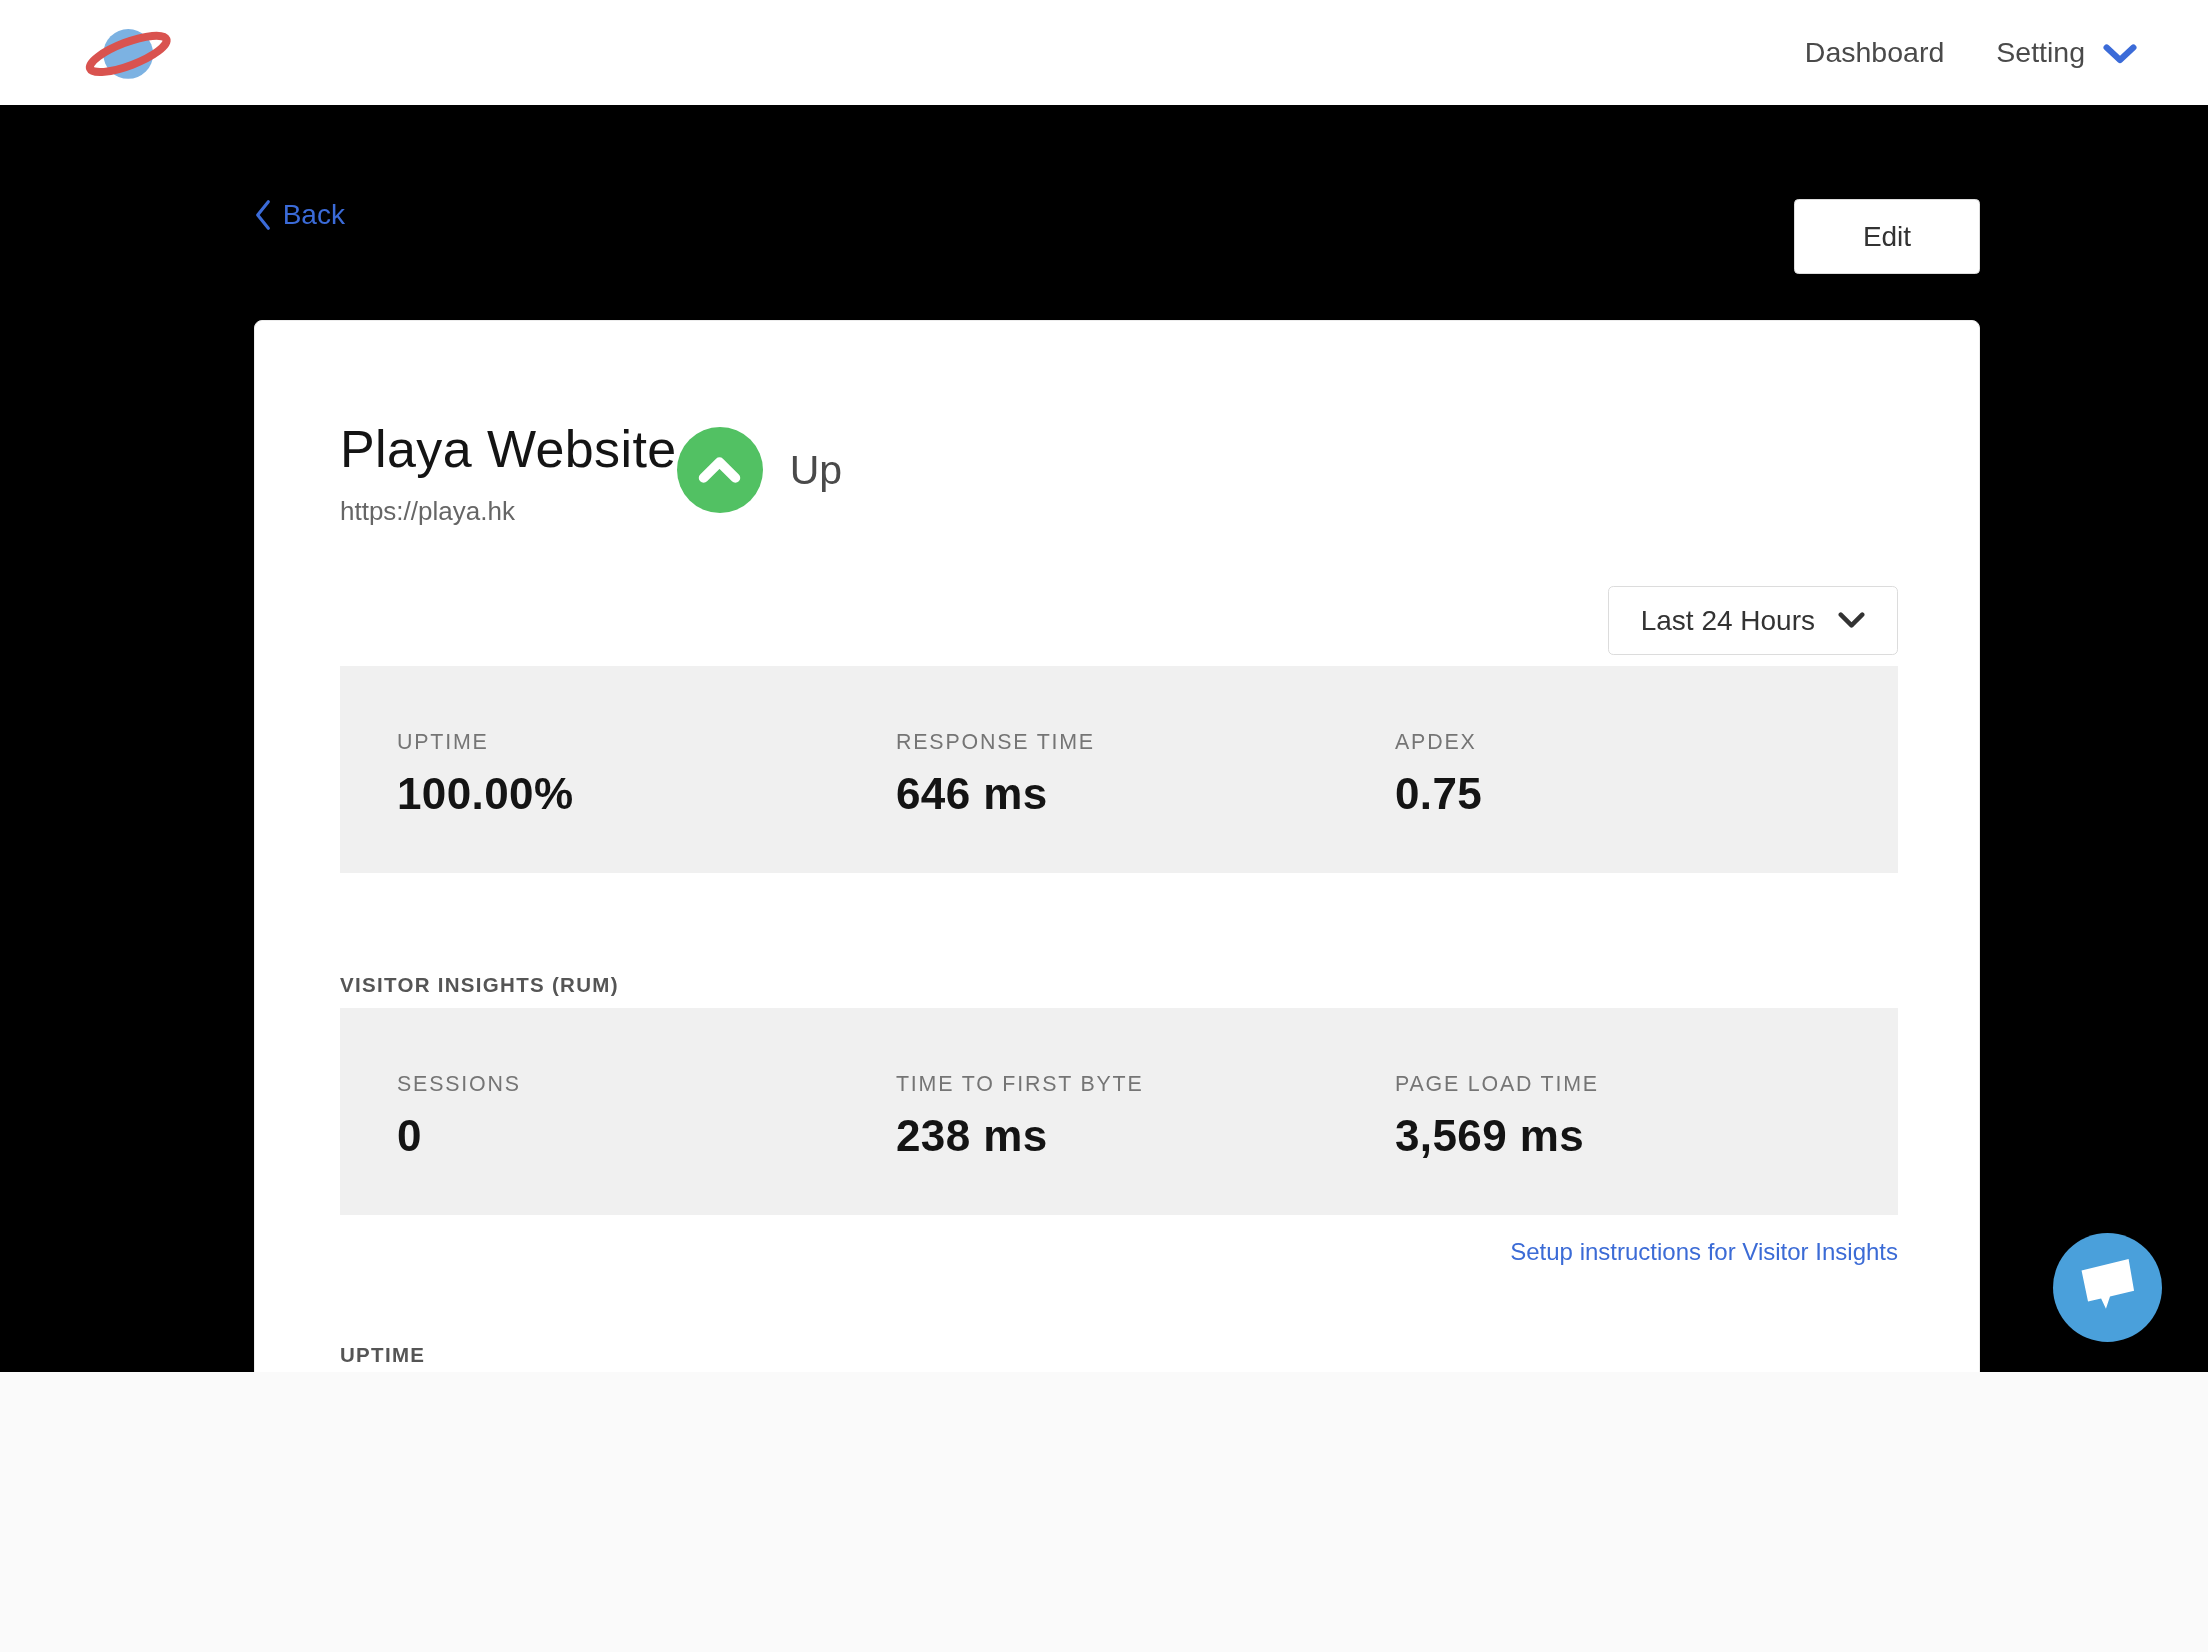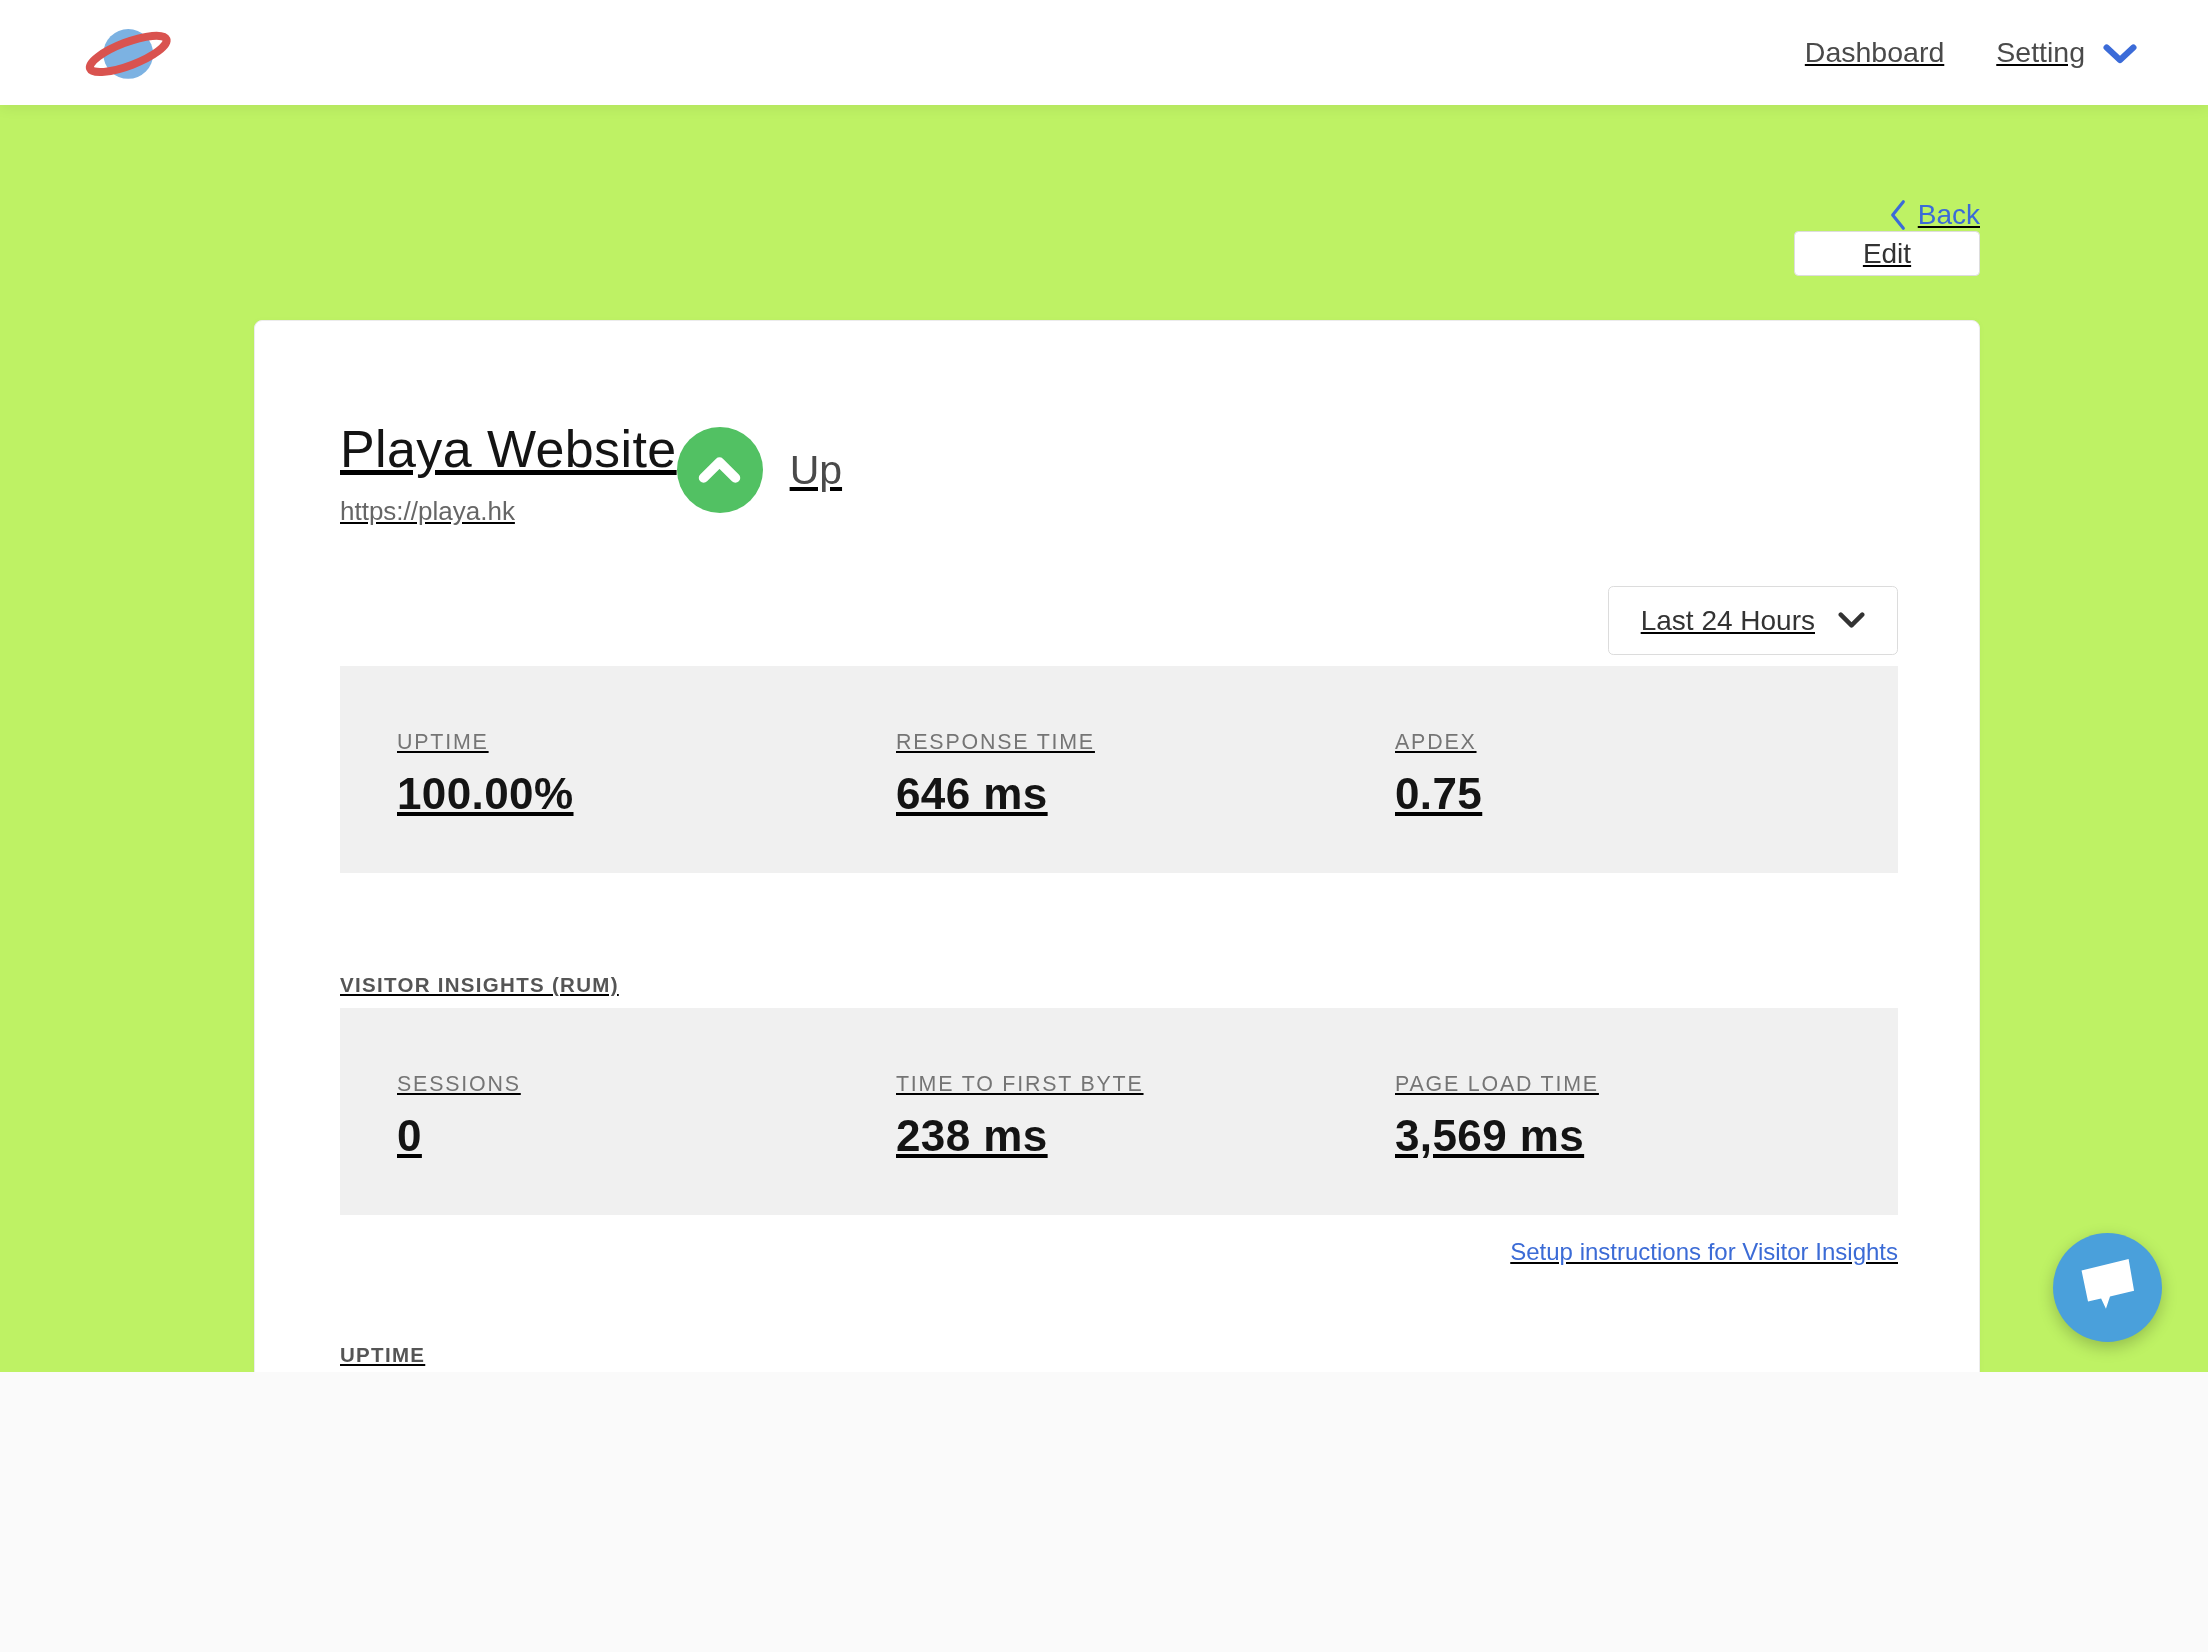--- a/index.html
+++ b/index.html
@@ -1,28 +1,28 @@
 <!DOCTYPE html>
 <html style="font-size:14.3px"><head>
 <meta charset="utf-8">
 <style>
   html,body{margin:0;padding:0;}
   body{font-family:"Liberation Sans",sans-serif;background:#fafafa;}
-  .page{position:relative;width:2208px;height:1372px;overflow:hidden;background:#bef264;text-decoration:underline;}
+  .page{position:relative;width:2208px;height:1372px;overflow:hidden;background:#000000;}
 
   
   .header{position:relative;z-index:5;height:105px;background:#ffffff;display:flex;align-items:center;justify-content:space-between;padding:0 71px;box-shadow:0 3.6px 12.5px rgba(0,0,0,0.06);}
   .logo-svg{display:block;}
   .nav{display:flex;align-items:center;gap:52px;}
   .nav-item{display:flex;align-items:center;font-size:28.5px;color:#4a4a4a;cursor:pointer;}
   .nav-item .chev{margin-left:18px;margin-top:5.3px;}
 
   
   .content{width:1726px;margin-left:254px;}
-  .toprow{margin-top:94px;display:flex;justify-content:space-between;align-items:flex-end;height:77px;flex-direction:column;}
+  .toprow{margin-top:94px;display:flex;justify-content:space-between;align-items:flex-start;height:77px;}
   .back-link{display:flex;align-items:center;gap:10.7px;color:#3b6bd8;font-size:28px;font-weight:500;cursor:pointer;}
   .edit-btn{width:186px;height:75px;background:#fff;border:0.9px solid #ddd;border-radius:4.5px;font-size:28px;color:#333;font-family:"Liberation Sans",sans-serif;cursor:pointer;}
 
   
   .card{margin-top:44px;background:#fff;border:0.9px solid #ececec;border-radius:8px;box-shadow:0 1.8px 7.1px rgba(0,0,0,0.03);padding:89px 81px 0 85px;height:1337px;box-sizing:content-box;}
   .card-head{display:flex;justify-content:flex-start;align-items:flex-start;margin-top:12px;}
   .monitor-title{font-size:52px;font-weight:500;color:#141414;letter-spacing:0.4px;line-height:1.05;}
   .monitor-url{margin-top:19.6px;font-size:26px;color:#666;}
   .status{display:flex;align-items:center;gap:27px;margin-top:5.3px;margin-right:7.1px;}
   .status-circle{width:86px;height:86px;border-radius:50%;background:#52c163;display:flex;align-items:center;justify-content:center;}

